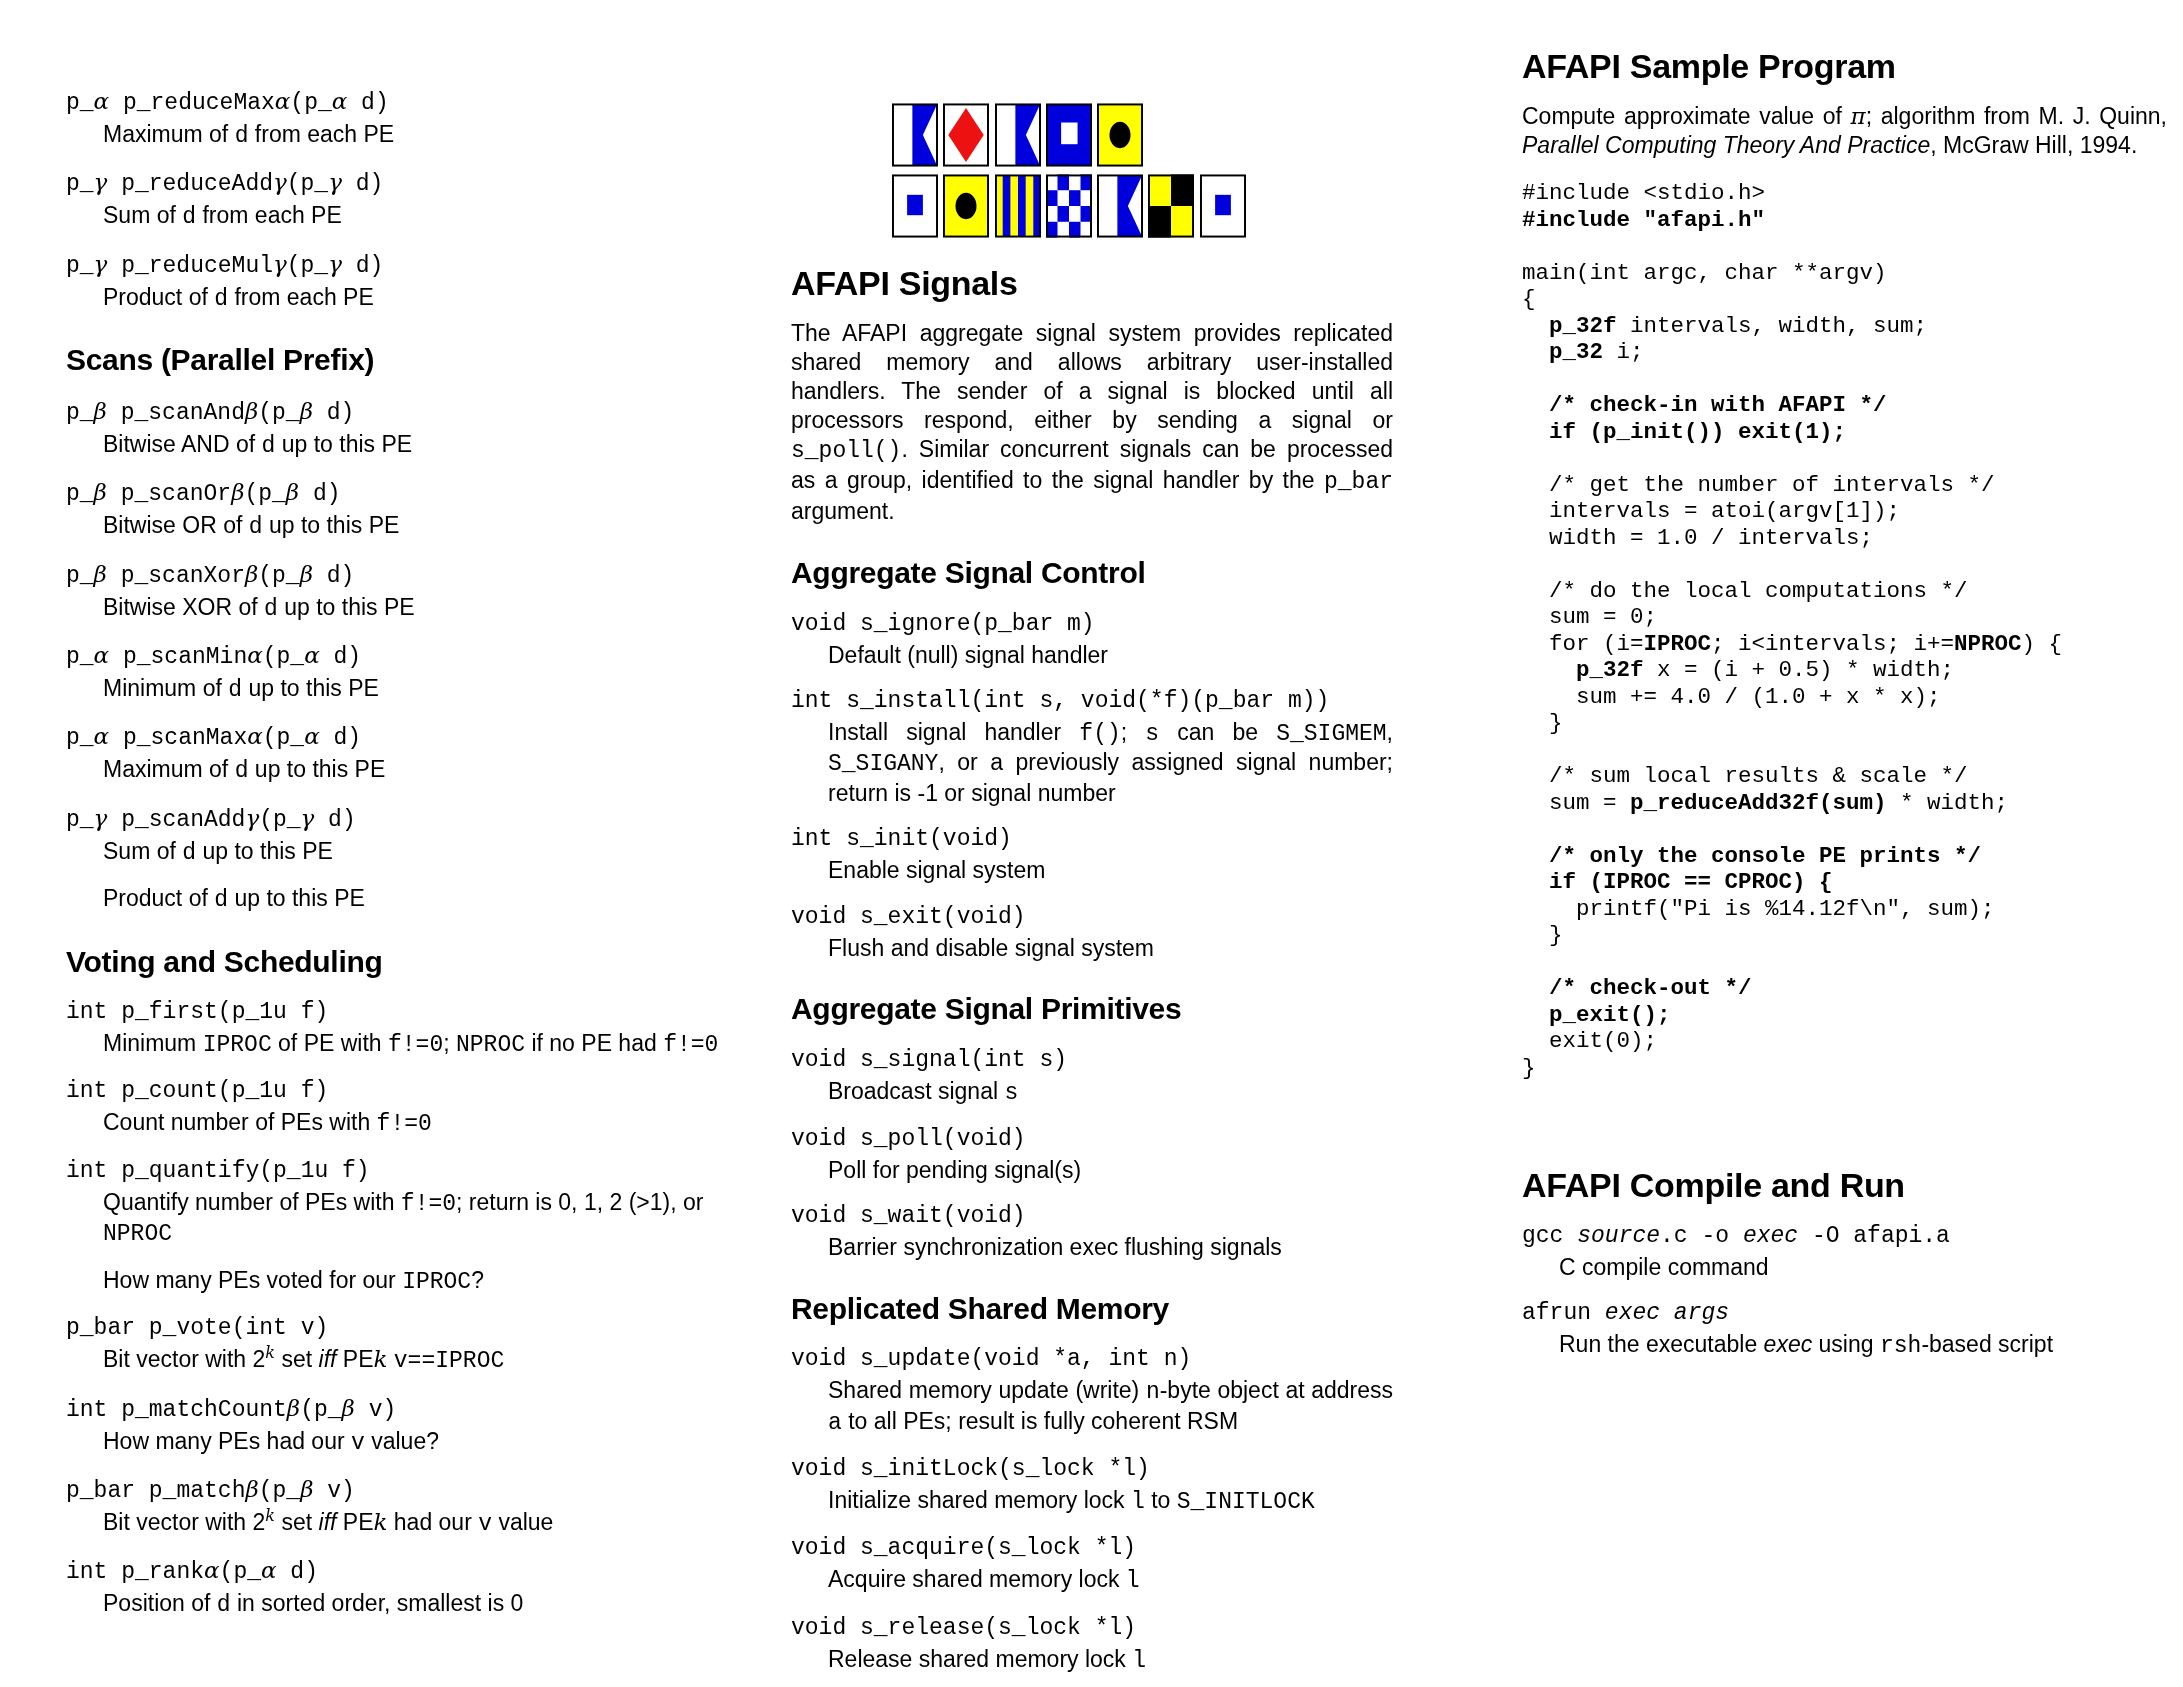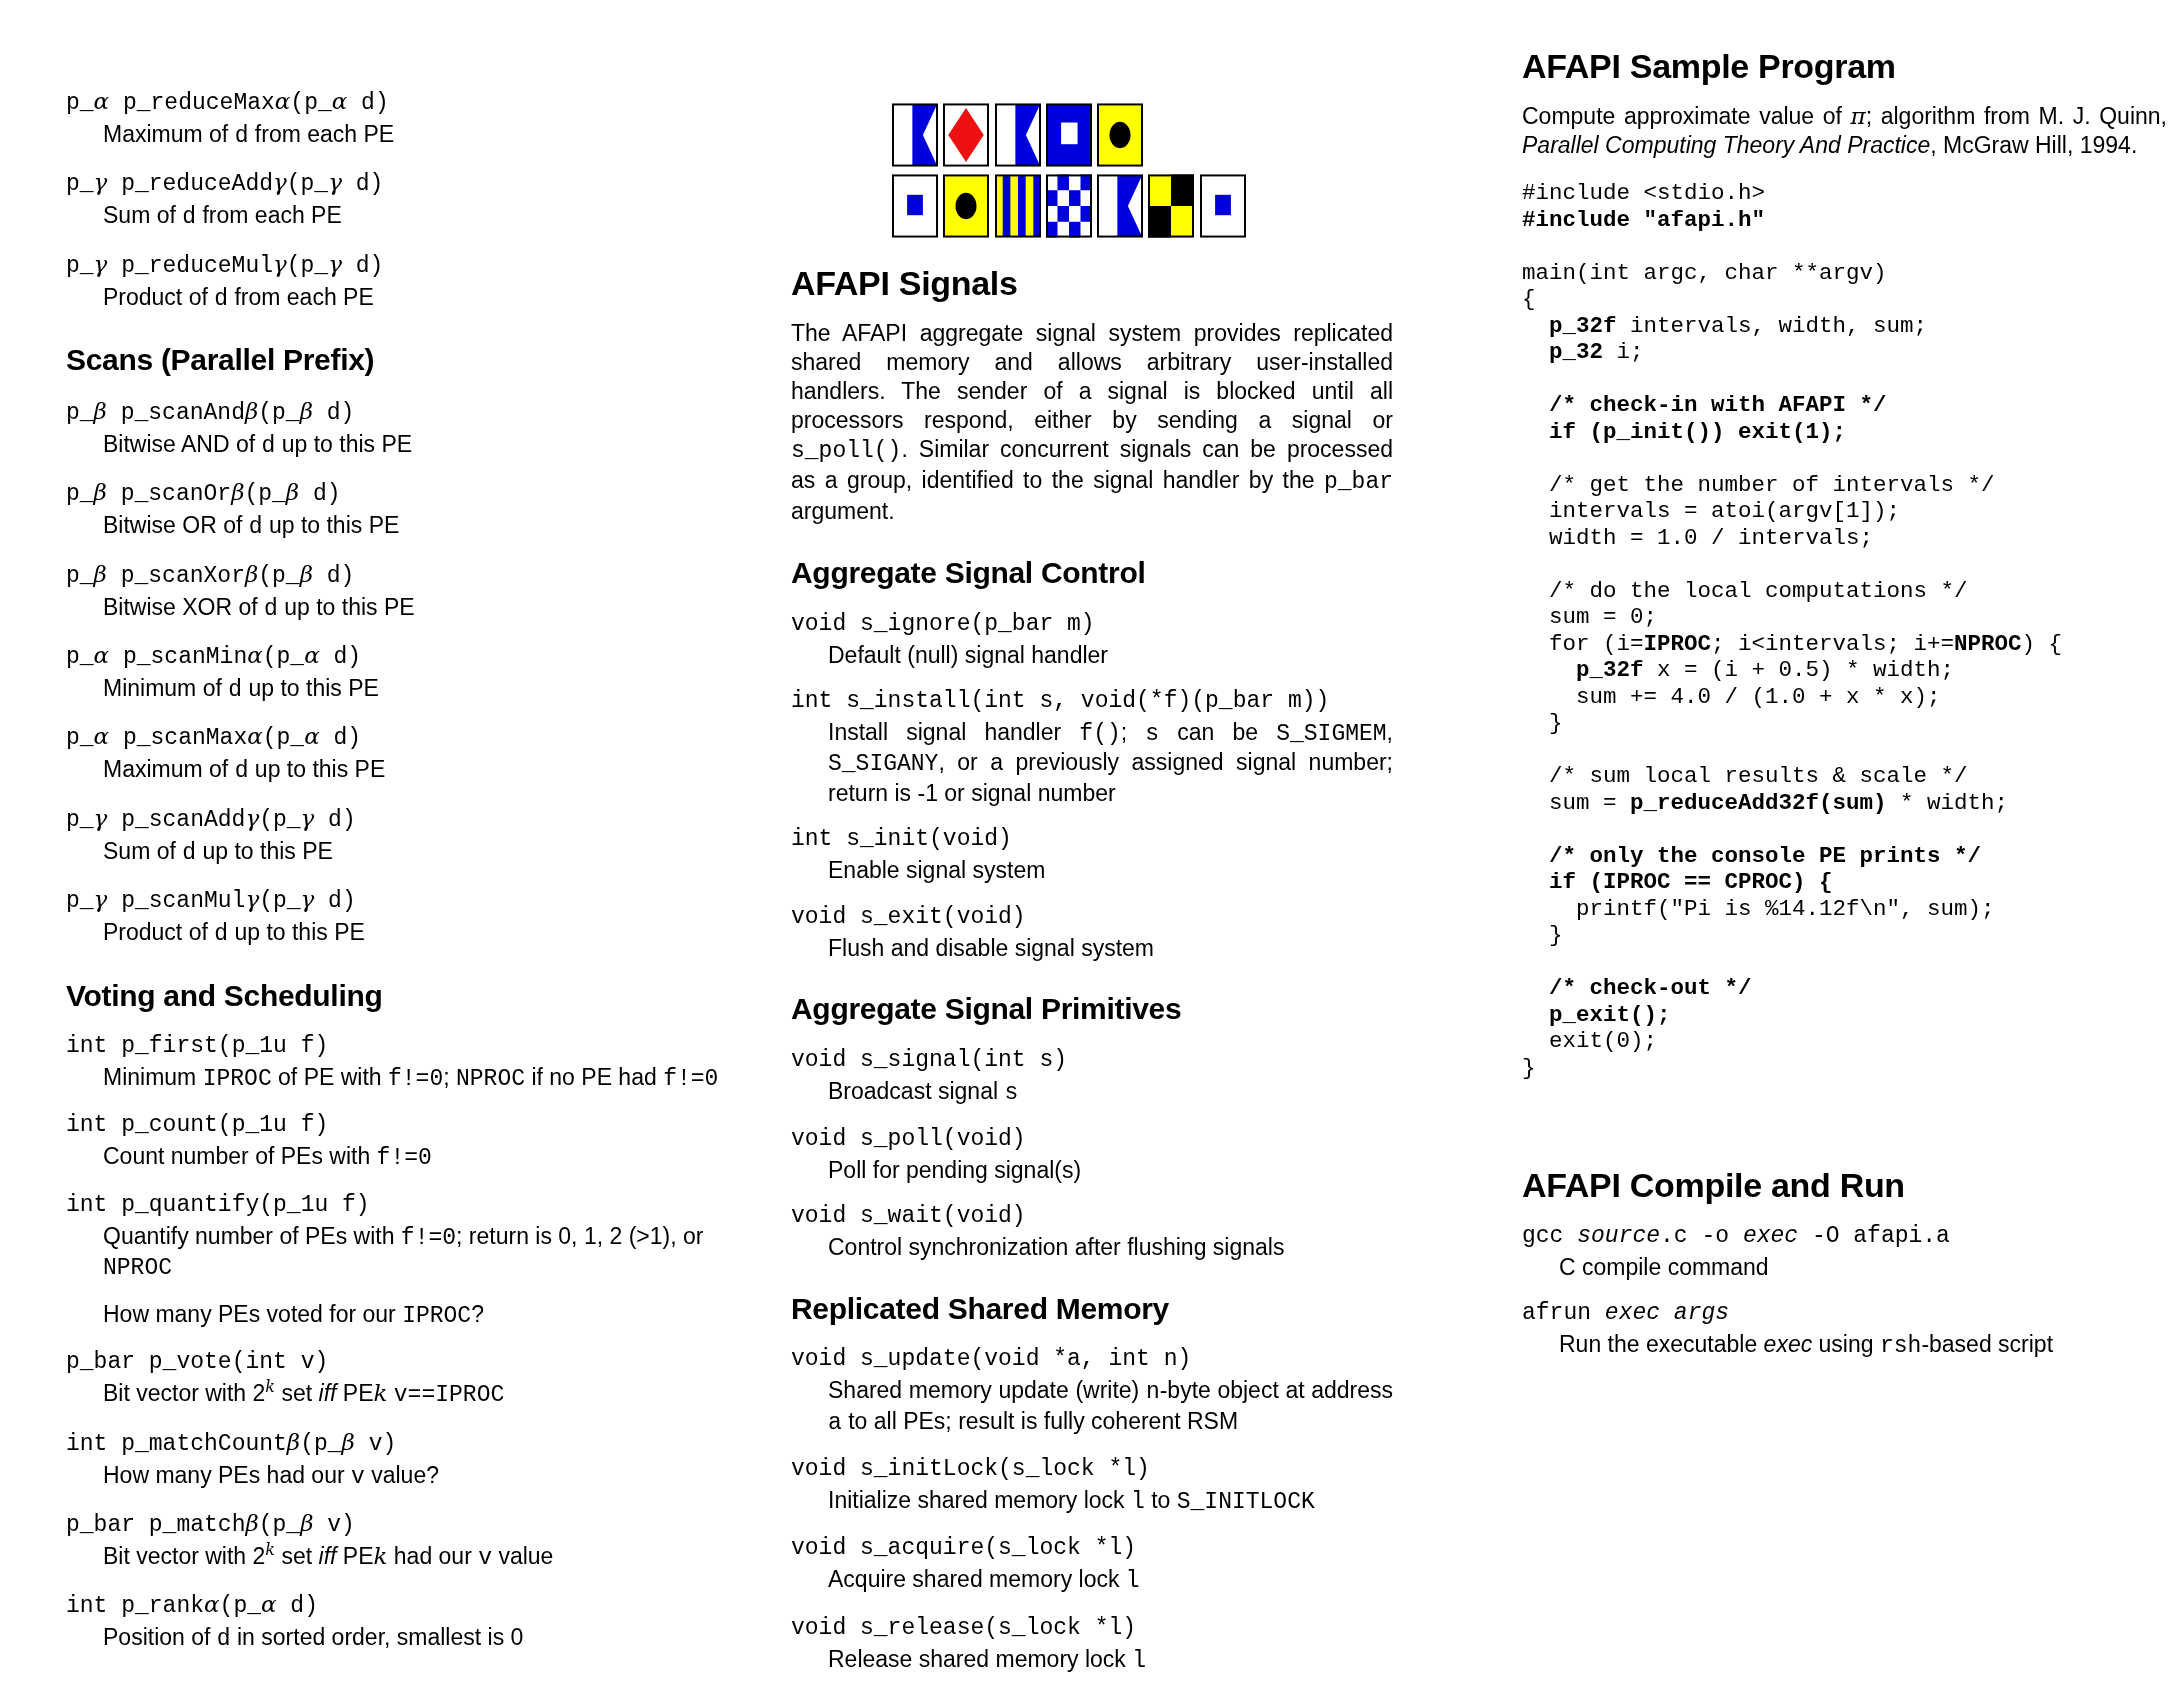--- a/index.html
+++ b/index.html
@@ -74,21 +74,20 @@
       </div>
       <div class="entry">
         <div class="sig">p_<span class="gk">α</span> p_scanMax<span class="gk">α</span>(p_<span class="gk">α</span> d)</div>
         <div class="desc"><span>Maximum of </span><span class="s-m">d</span><span> up to this PE</span></div>
       </div>
       <div class="entry">
         <div class="sig">p_<span class="gk">γ</span> p_scanAdd<span class="gk">γ</span>(p_<span class="gk">γ</span> d)</div>
         <div class="desc"><span>Sum of </span><span class="s-m">d</span><span> up to this PE</span></div>
       </div>
       <div class="entry">
-        <div class="sig">p_<span class="gk">γ</span> p_scanMul<span class="gk">γ</span>(p_<span class="gk">γ</span> d)</div>
         <div class="desc"><span>Product of </span><span class="s-m">d</span><span> up to this PE</span></div>
       </div>
       <div class="h2">Voting and Scheduling</div>
       <div class="entry">
         <div class="sig">int p_first(p_1u f)</div>
         <div class="desc"><span>Minimum </span><span class="s-m">IPROC</span><span> of PE with </span><span class="s-m">f!=0</span><span>; </span><span class="s-m">NPROC</span><span> if no PE had </span><span class="s-m">f!=0</span></div>
       </div>
       <div class="entry">
         <div class="sig">int p_count(p_1u f)</div>
         <div class="desc"><span>Count number of PEs with </span><span class="s-m">f!=0</span></div>
@@ -244,21 +243,21 @@
         <div class="entry">
           <div class="sig">void s_signal(int s)</div>
           <div class="desc"><span>Broadcast signal </span><span class="s-m">s</span></div>
         </div>
         <div class="entry">
           <div class="sig">void s_poll(void)</div>
           <div class="desc"><span>Poll for pending signal(s)</span></div>
         </div>
         <div class="entry">
           <div class="sig">void s_wait(void)</div>
-          <div class="desc"><span>Control synchronization after flushing signals</span></div>
+          <div class="desc"><span>Barrier synchronization exec flushing signals</span></div>
         </div>
         <div class="h2">Replicated Shared Memory</div>
         <div class="entry">
           <div class="sig">void s_update(void *a, int n)</div>
           <div class="desc"><span>Shared memory update (write) </span><span class="s-m">n</span><span>-byte object at address </span><span class="s-m">a</span><span> to all PEs; result is fully coherent RSM</span></div>
         </div>
         <div class="entry">
           <div class="sig">void s_initLock(s_lock *l)</div>
           <div class="desc"><span>Initialize shared memory lock </span><span class="s-m">l</span><span> to </span><span class="s-m">S_INITLOCK</span></div>
         </div>

